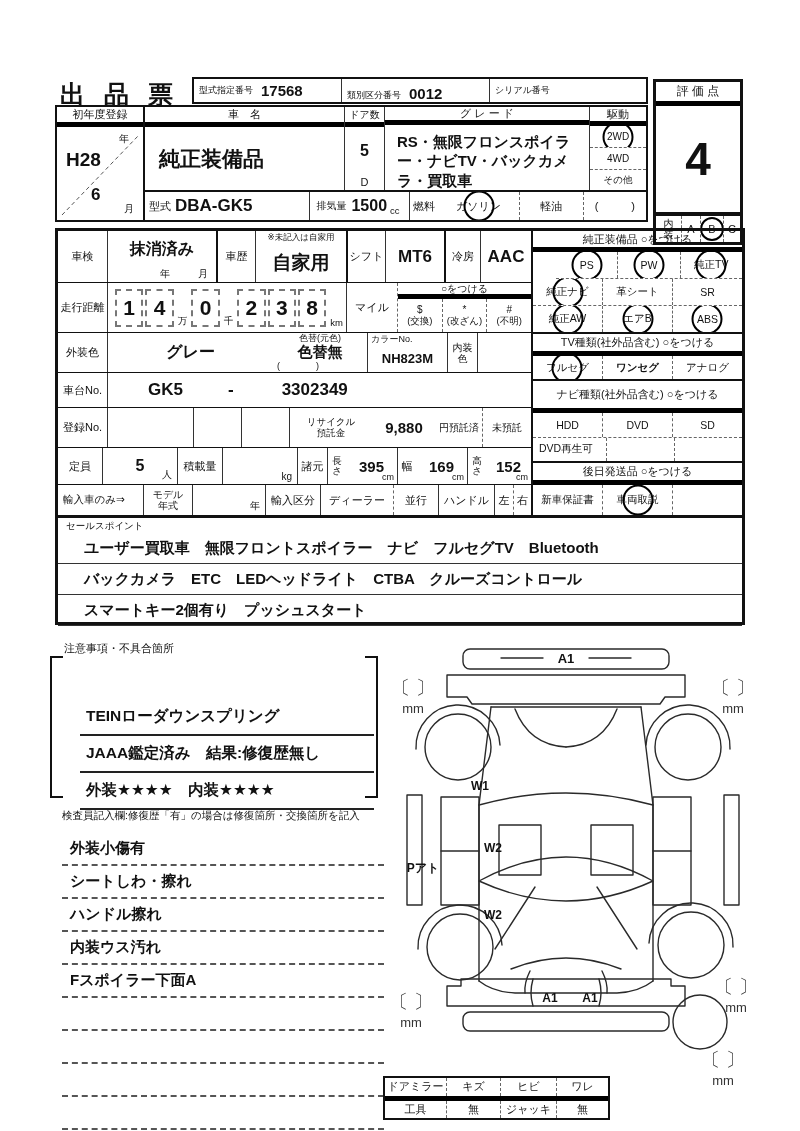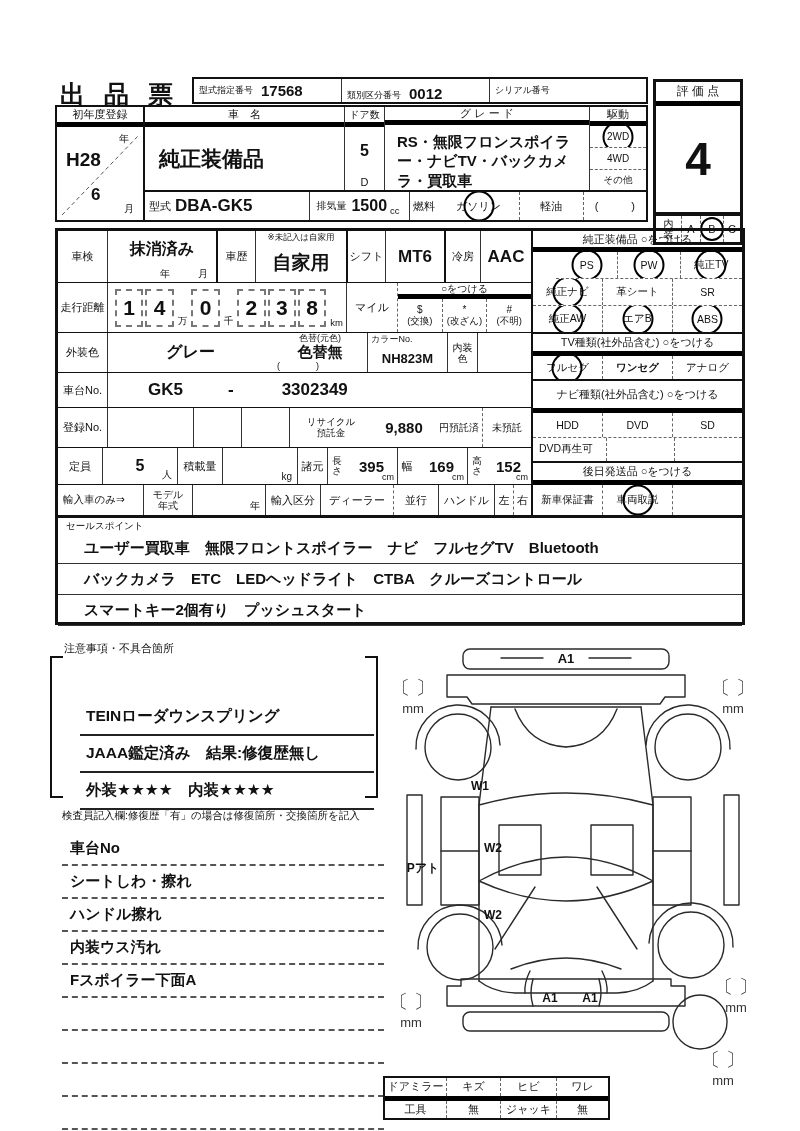--- a/index.html
+++ b/index.html
@@ -344,21 +344,21 @@
   <div class="abs" style="left:50px;top:656px;width:13px;height:142px;border-left:2.5px solid #111;border-top:2.5px solid #111;border-bottom:2.5px solid #111;"></div>
   <div class="abs" style="left:365px;top:656px;width:13px;height:142px;border-right:2.5px solid #111;border-top:2.5px solid #111;border-bottom:2.5px solid #111;"></div>
   <div class="abs" style="left:80px;top:659px;width:294px;margin-top:40px;">
     <div class="nline">TEINローダウンスプリング</div>
     <div class="nline">JAAA鑑定済み　結果:修復歴無し</div>
     <div class="nline">外装★★★★　内装★★★★</div>
   </div>
 
   <div class="abs f105" style="left:62px;top:809px;">検査員記入欄:修復歴「有」の場合は修復箇所・交換箇所を記入</div>
   <div class="abs" style="left:62px;top:833px;width:322px;">
-    <div class="iline">車台No</div>
+    <div class="iline">外装小傷有</div>
     <div class="iline">シートしわ・擦れ</div>
     <div class="iline">ハンドル擦れ</div>
     <div class="iline">内装ウス汚れ</div>
     <div class="iline">Fスポイラー下面A</div>
     <div class="iline"></div>
     <div class="iline"></div>
     <div class="iline"></div>
     <div class="iline"></div>
   </div>
 

